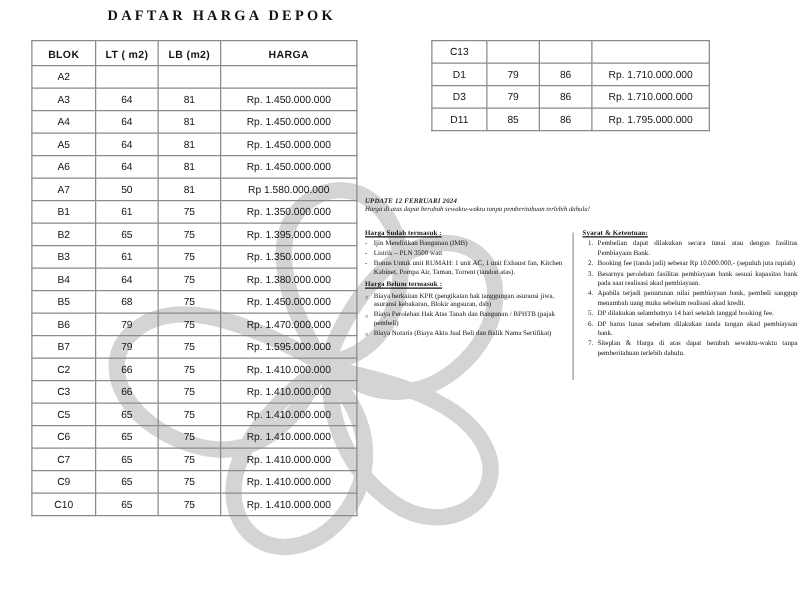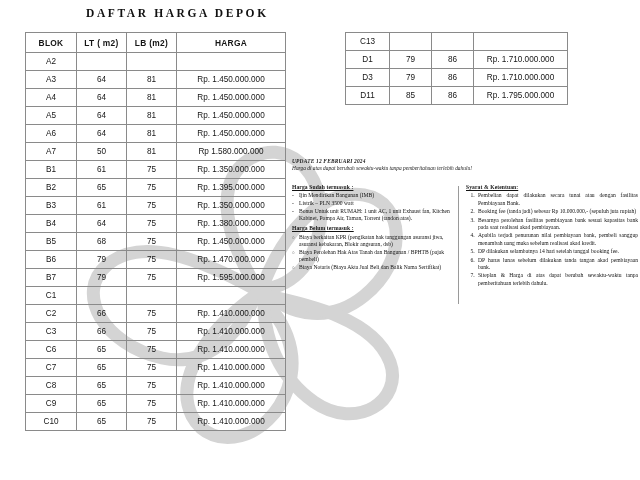--- a/index.html
+++ b/index.html
@@ -267,51 +267,45 @@
           <td>75</td>
           <td>Rp. 1.470.000.000</td>
         </tr>
         <tr>
           <td>B7</td>
           <td>79</td>
           <td>75</td>
           <td>Rp. 1.595.000.000</td>
         </tr>
         <tr>
-          <td>C1</td>
-          <td></td>
-          <td></td>
-          <td></td>
-        </tr>
-        <tr>
           <td>C2</td>
           <td>66</td>
           <td>75</td>
           <td>Rp. 1.410.000.000</td>
         </tr>
         <tr>
           <td>C3</td>
           <td>66</td>
           <td>75</td>
           <td>Rp. 1.410.000.000</td>
         </tr>
         <tr>
+          <td>C5</td>
+          <td>65</td>
+          <td>75</td>
+          <td>Rp. 1.410.000.000</td>
+        </tr>
+        <tr>
           <td>C6</td>
           <td>65</td>
           <td>75</td>
           <td>Rp. 1.410.000.000</td>
         </tr>
         <tr>
           <td>C7</td>
-          <td>65</td>
-          <td>75</td>
-          <td>Rp. 1.410.000.000</td>
-        </tr>
-        <tr>
-          <td>C8</td>
           <td>65</td>
           <td>75</td>
           <td>Rp. 1.410.000.000</td>
         </tr>
         <tr>
           <td>C9</td>
           <td>65</td>
           <td>75</td>
           <td>Rp. 1.410.000.000</td>
         </tr>

